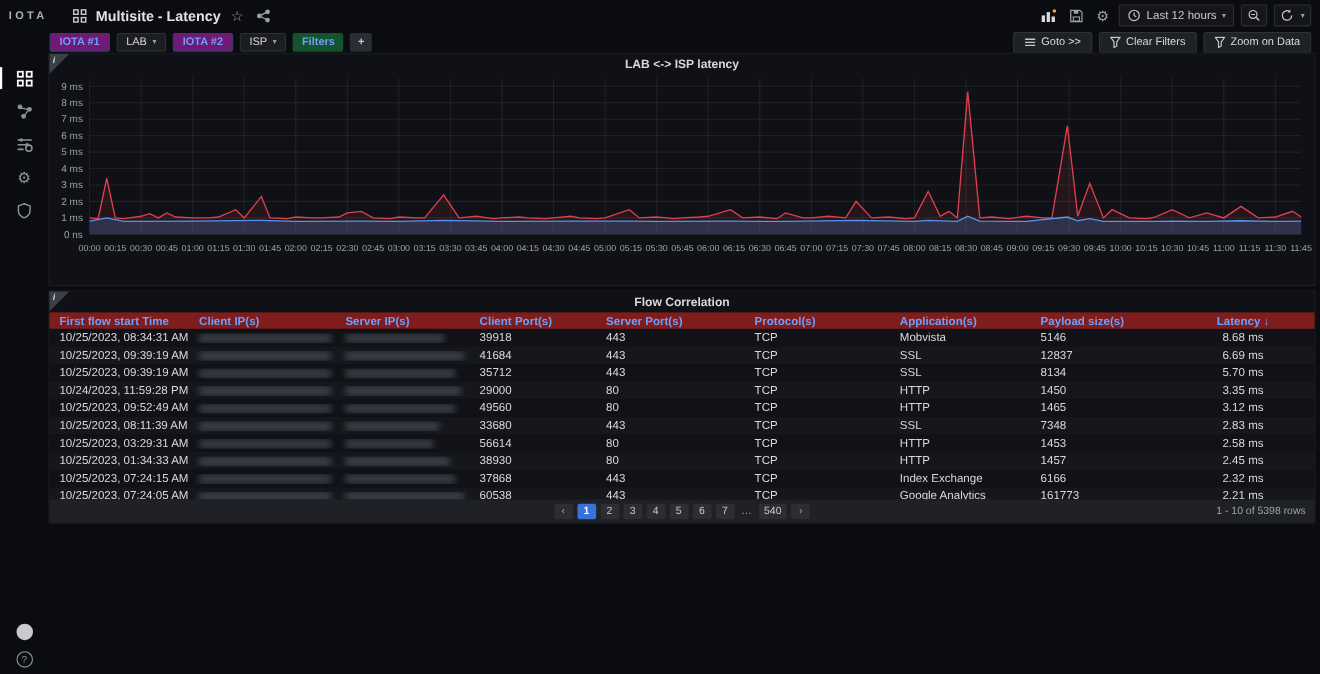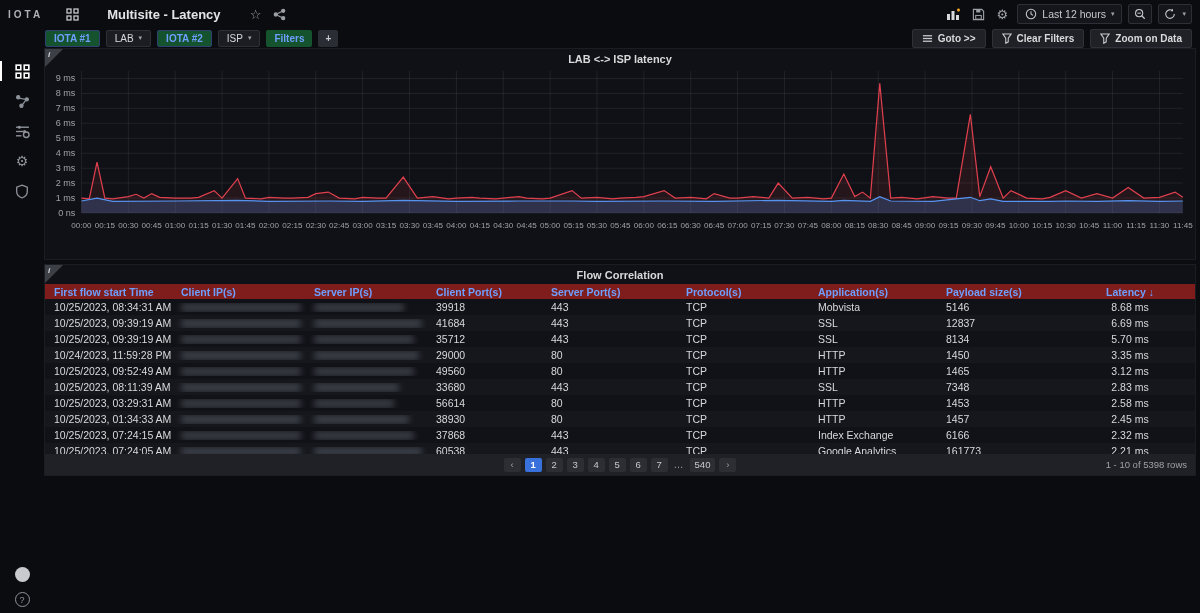--- a/index.html
+++ b/index.html
@@ -2,35 +2,35 @@
 <html><head>
 <meta charset="utf-8">
 <style>
   * { margin:0; padding:0; box-sizing:border-box; }
   html,body { width:1200px; height:613px; overflow:hidden; }
   body { background:#0b0c0f; font-family:"Liberation Sans", sans-serif; color:#d8d9da; }
 
   
   .topbar { height:28px; display:flex; align-items:center; padding:0 8px; gap:6px; }
   .brand { color:#aeb1b8; font-size:10px; font-weight:700; letter-spacing:3px; margin-right:14px; cursor:pointer; }
-  .tb-title { font-size:13px; font-weight:700; color:#e3e4e6; margin:0 20px; white-space:nowrap; }
+  .tb-title { font-size:13px; font-weight:700; color:#e3e4e6; margin:0 0; white-space:nowrap; }
   .tb-glyph { color:#9da1a8; font-size:12px; line-height:1; display:flex; align-items:center; justify-content:center; width:18px; height:18px; cursor:pointer; }
   .tb-glyph svg { display:block; }
   .spacer { flex:1; }
   .tb-btn { height:20px; display:flex; align-items:center; gap:5px; padding:0 7px; border:1px solid #2c2f36; background:#15161b; border-radius:2px; color:#c7c9cd; font-size:10.5px; cursor:pointer; }
   .caret { font-size:7px; color:#9da1a8; }
 
   
   .filterbar { height:20px; display:flex; align-items:center; padding:0 8px 0 45px; gap:6px; }
   .chip { height:17px; display:flex; align-items:center; gap:5px; padding:0 8px; border-radius:2px; font-size:10px; cursor:pointer; white-space:nowrap; }
-  .chip.tag { color:#6e9fff; background:#14532d; border:1px solid #2e4071; font-weight:700; }
+  .chip.tag { color:#6e9fff; background:#701a75; border:1px solid #2e4071; font-weight:700; }
   .chip.dropdown { color:#d8d9da; background:#1b1d23; border:1px solid #2c2f36; }
   .chip.link { color:#6e9fff; background:#14532d; font-weight:700; }
   .chip.add { color:#c7c9cd; background:#2a2d33; font-weight:700; padding:0 7px; }
-  .fb-btn { height:19px; display:flex; align-items:center; gap:5px; padding:0 9px; background:#1f2127; border:1px solid #2e3138; border-radius:2px; color:#d8d9da; font-size:10px; font-weight:700; cursor:pointer; white-space:nowrap; }
+  .fb-btn { height:19px; display:flex; align-items:center; gap:5px; padding:0 9px; background:#1f2127; border:1px solid #2e3138; border-radius:2px; color:#d8d9da; font-size:10px; font-weight:400; cursor:pointer; white-space:nowrap; }
   .fb-btn svg { display:block; }
 
   
   .content { display:flex; height:565px; }
   .sidebar { width:44px; display:flex; flex-direction:column; align-items:center; padding:10px 0 6px 0; gap:4px; }
   .side-item { width:28px; height:26px; display:flex; align-items:center; justify-content:center; color:#8e939b; position:relative; cursor:pointer; }
   .side-item.active { color:#ffffff; }
   .side-item.active::before { content:""; position:absolute; left:-8px; top:3px; width:2px; height:20px; background:#ffffff; }
   .side-bottom { margin-top:auto; display:flex; flex-direction:column; align-items:center; gap:10px; }
   .avatar { width:15px; height:15px; border-radius:50%; background:#c8cacd; cursor:pointer; }

